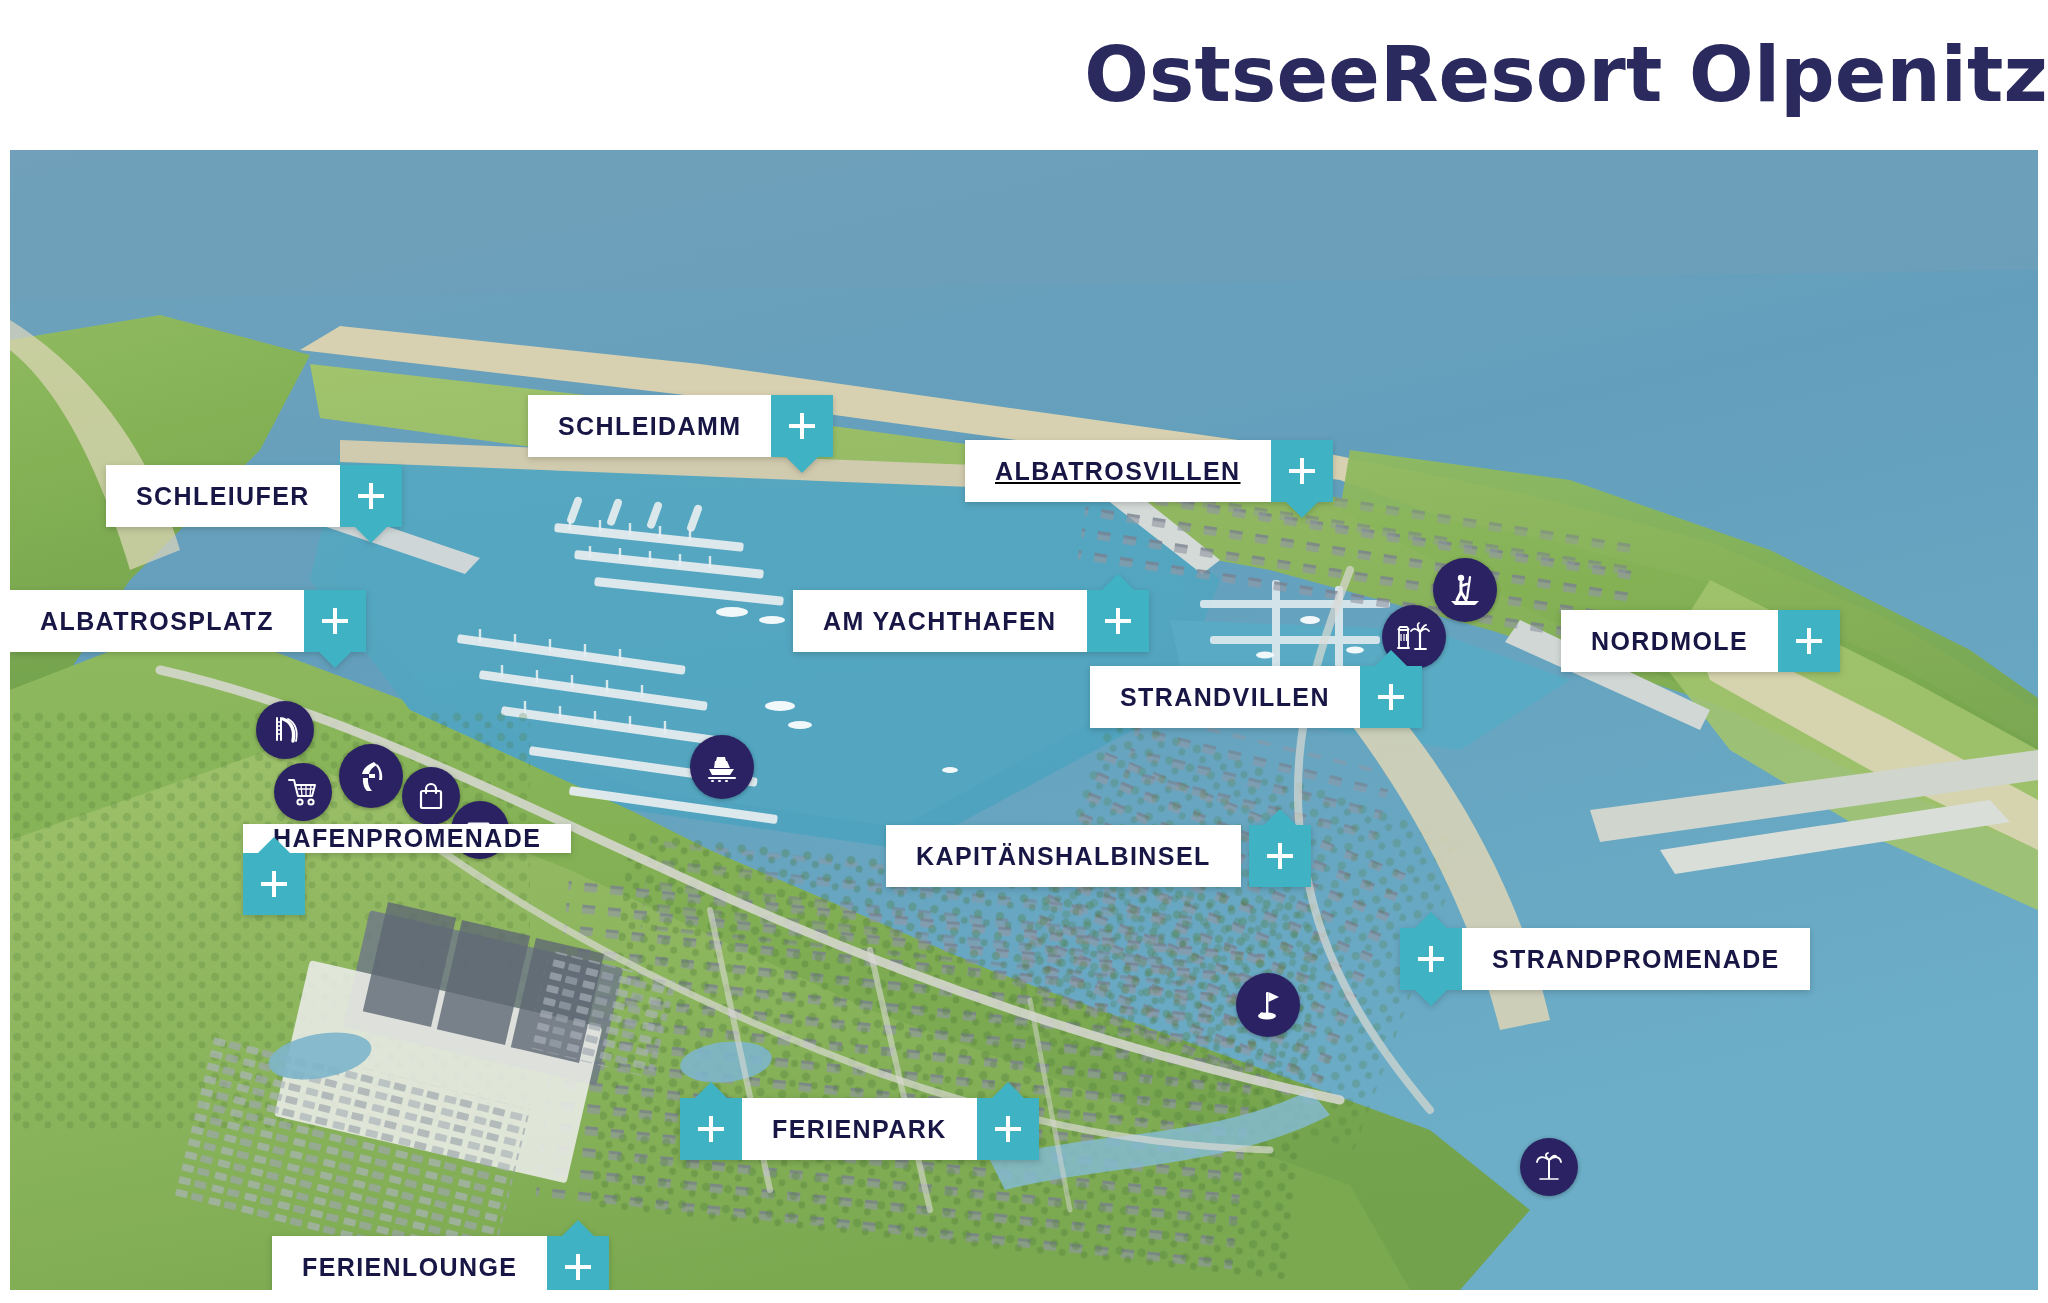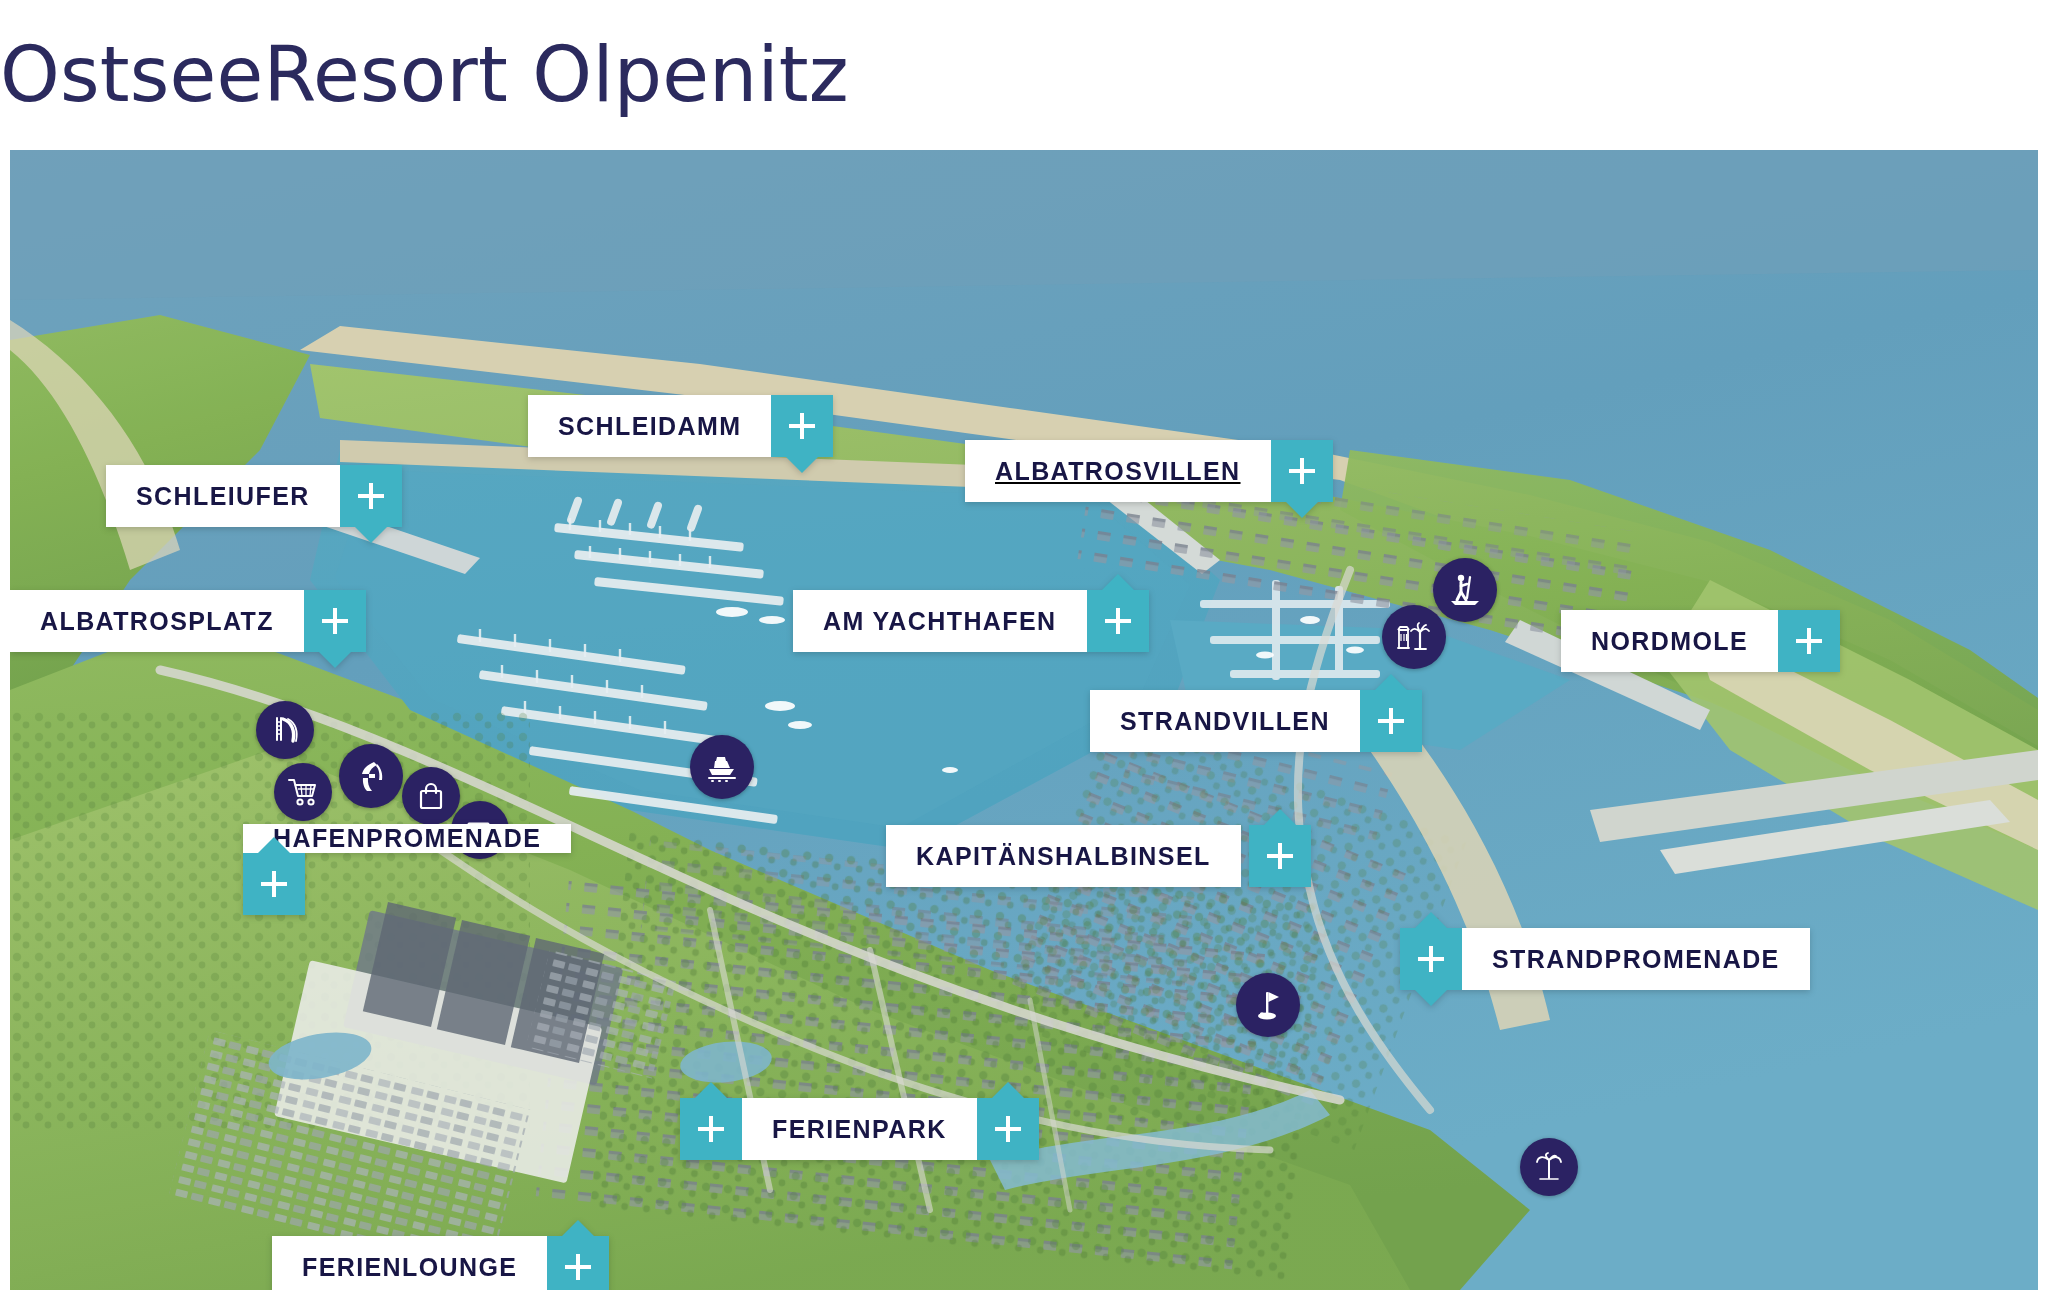--- a/index.html
+++ b/index.html
@@ -10,24 +10,24 @@
   body {
     width: 2048px;
     height: 1303px;
     font-family: "Liberation Sans", sans-serif;
     overflow: hidden;
   }
 
   
   .page-title {
     width: 100%;
-    text-align: left;
+    text-align: right;
     color: #2b2a5e;
     font-size: 76px;
-    font-weight: 400;
+    font-weight: 700;
     letter-spacing: 0.2px;
     line-height: 150px;
     height: 150px;
     font-family: "DejaVu Sans", sans-serif;
     white-space: nowrap;
   }
 
   
   .map-stage {
     position: absolute;
@@ -444,21 +444,21 @@
     <div class="hs-plus">
       <span class="tail-up"></span>
     </div>
   </div>
 
   <div class="hotspot" style="left:1551px; top:460px;justify-content:center;">
     <div class="hs-text">NORDMOLE</div>
     <div class="hs-plus"></div>
   </div>
 
-  <div class="hotspot" style="left:1080px; top:516px;margin-top:24px;">
+  <div class="hotspot" style="left:1080px; top:516px;">
     <div class="hs-text">STRANDVILLEN</div>
     <div class="hs-plus">
       <span class="tail-up"></span>
     </div>
   </div>
 
   <div class="hotspot" style="left:876px; top:675px;gap:8px;">
     <div class="hs-text">KAPITÄNSHALBINSEL</div>
     <div class="hs-plus">
       <span class="tail-up"></span>

